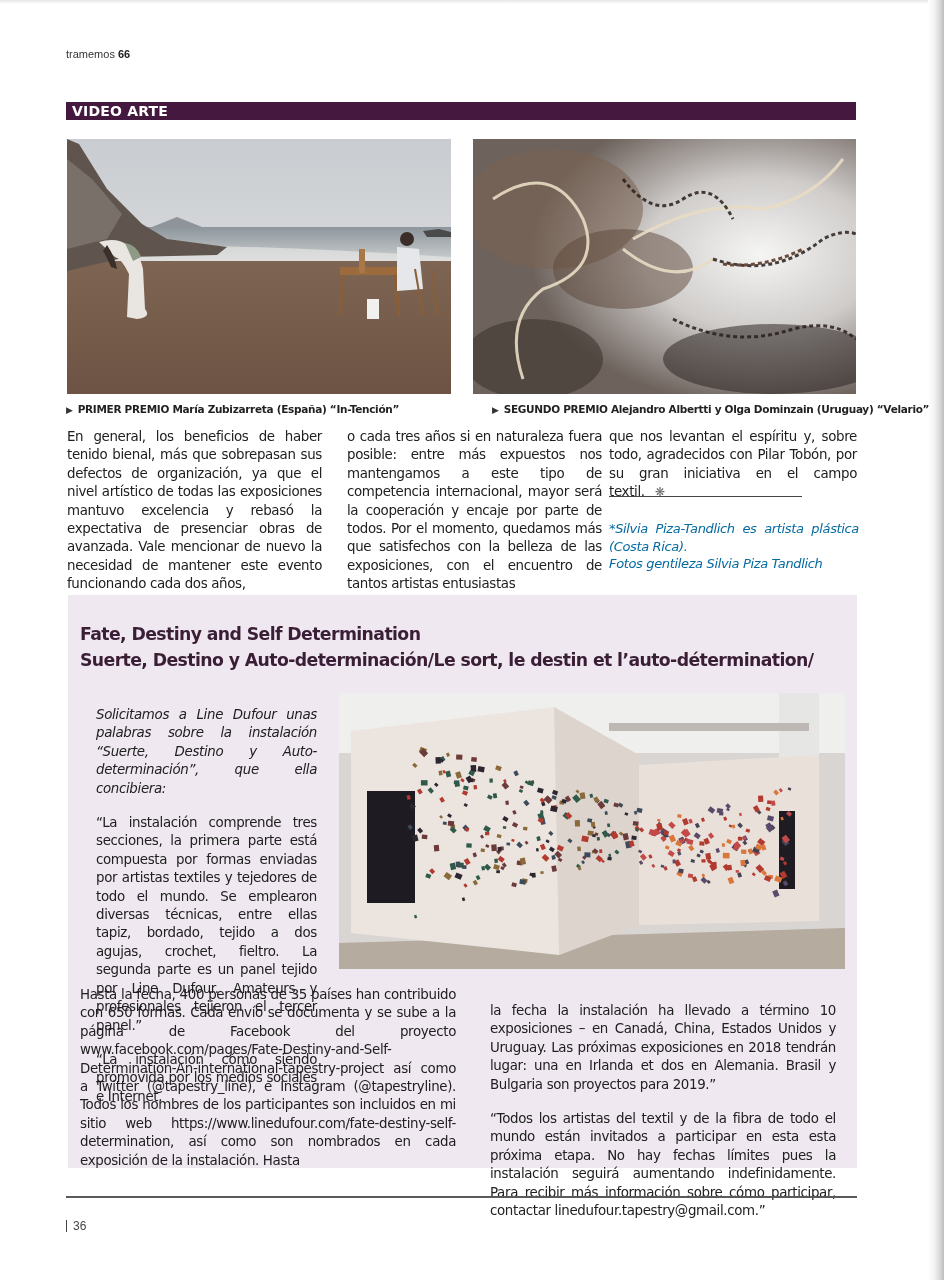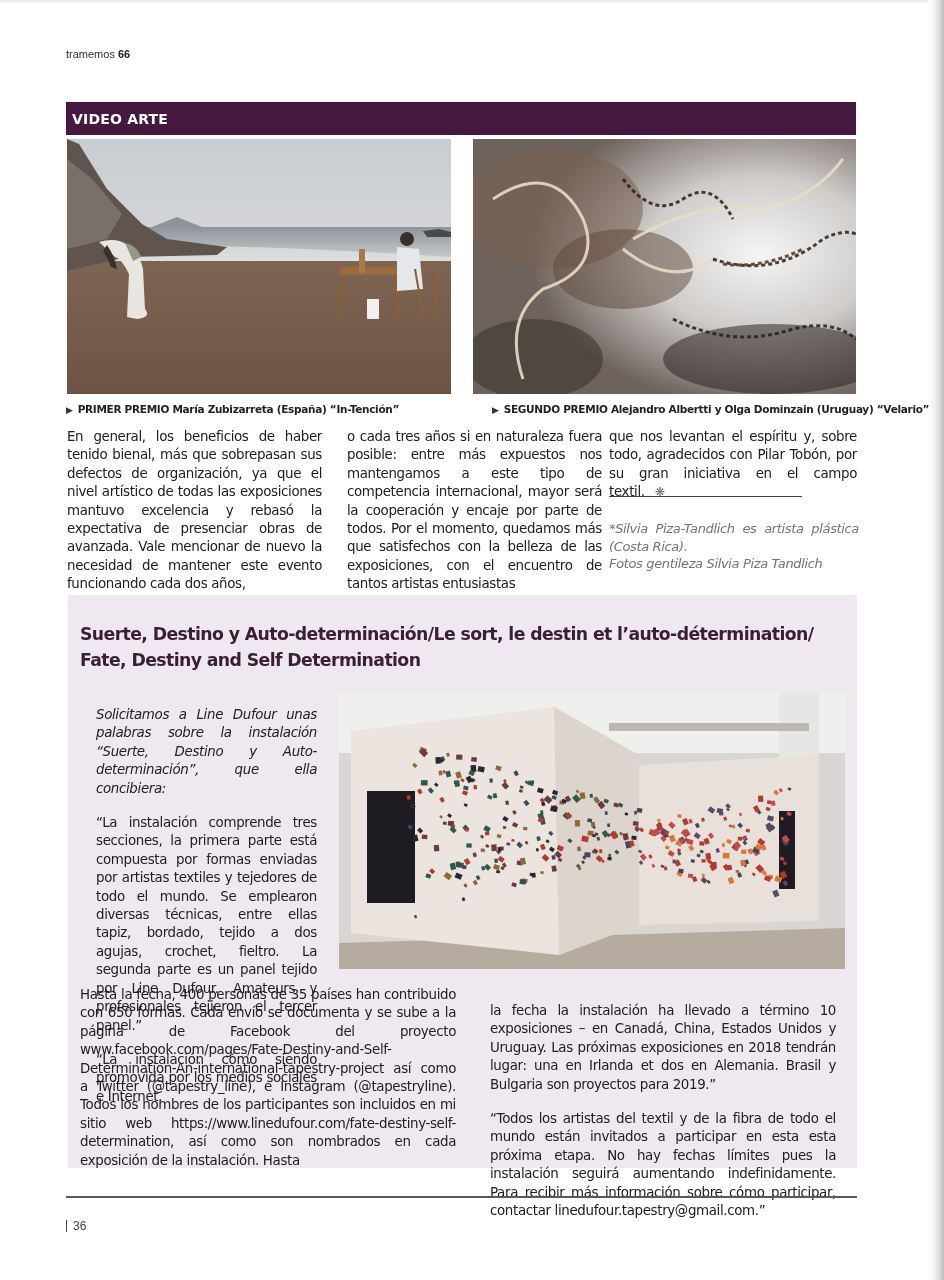--- a/index.html
+++ b/index.html
@@ -13,21 +13,21 @@
     position: absolute; top: 0; right: 0; width: 16px; height: 1280px;
     background: linear-gradient(to right, #ffffff 0%, #f2f2f2 40%, #d8d8d8 75%, #bdbdbd 100%);
   }
   .top-shadow { position:absolute; left:0; top:0; width:944px; height:4px; background:linear-gradient(#e6e6e6,#fff); }
   .running-head {
     position: absolute; left: 66px; top: 48px;
     font-family: "Liberation Sans", sans-serif; font-size: 11px; color: #333;
   }
   .running-head b { font-weight: bold; color: #222; margin-top: 41px; }
   .section-bar {
-    position: absolute; left: 66px; top: 102px; width: 790px; height: 33px;
+    position: absolute; left: 66px; top: 102px; width: 790px; height: 18px;
     background: #45193f; box-sizing: border-box; padding-left: 6px;
     display: flex; align-items: center;
   }
   .section-bar span {
     color: #fff; font-family: "DejaVu Sans", sans-serif; font-weight: bold;
     font-size: 14px; letter-spacing: 0.2px;
   }
   .photo { position: absolute; overflow: hidden; }
   #photo-beach { left: 67px; top: 139px; width: 384px; height: 255px; }
   #photo-fiber { left: 473px; top: 139px; width: 383px; height: 255px; }
@@ -45,21 +45,21 @@
     text-align: justify; color: #202020; font-family: "DejaVu Sans", sans-serif;
     letter-spacing: -0.35px;
   }
   #col1 { left: 67px; width: 255px; }
   #col2 { left: 338px; width: 255px; margin-left: 9px; }
   #col3 { left: 609px; width: 248px; }
   .col3-rule { position:absolute; left:609px; top:496px; width:193px; height:1px; background:#444; }
   .snow { margin-left: 10px; color: #666; font-size: 12px; }
   .note {
     position: absolute; left: 609px; top: 520px; width: 250px;
-    font-style: italic; font-size: 13px; line-height: 17.5px; color: #737373;
+    font-style: italic; font-size: 13px; line-height: 17.5px; color: #0369a1;
     font-family: "DejaVu Sans", sans-serif; letter-spacing: -0.35px;
   }
   .note div { text-align: justify; }
 
   .box {
     position: absolute; left: 68px; top: 595px; width: 789px; height: 573px;
     background: #efe8f0;
   }
   .box-title {
     position: absolute; left: 80px; top: 621px; width: 770px;
@@ -181,22 +181,22 @@
   <span>que nos levantan el espíritu y, sobre todo, agradecidos con Pilar Tobón, por su gran iniciativa en el campo textil.</span><span class="snow">❋</span>
 </div>
 <div class="col3-rule"></div>
 <div class="note">
   <div>*Silvia Piza-Tandlich es artista plástica (Costa Rica).</div>
   <div>Fotos gentileza Silvia Piza Tandlich</div>
 </div>
 
 <div class="box"></div>
 <div class="box-title">
+  <div>Fate, Destiny and Self Determination</div>
   <div>Suerte, Destino y Auto-determinación/Le sort, le destin et l’auto-détermination/</div>
-  <div>Fate, Destiny and Self Determination</div>
 </div>
 
 <div class="box-text" id="intro">
   <p class="p it">Solicitamos a Line Dufour unas palabras sobre la instalación “Suerte, Destino y Auto-determinación”, que ella concibiera:</p>
   <p class="p">“La instalación comprende tres secciones, la primera parte está compuesta por formas enviadas por artistas textiles y tejedores de todo el mundo. Se emplearon diversas técnicas, entre ellas tapiz, bordado, tejido a dos agujas, crochet, fieltro. La segunda parte es un panel tejido por Line Dufour. Amateurs y profesionales tejieron el tercer panel.”</p>
   <p class="p">“La instalación cómo siendo promovida por los medios sociales e Internet.</p>
 </div>
 
 <div class="photo" id="photo-install">
   <svg width="506" height="276" viewBox="0 0 506 276">

